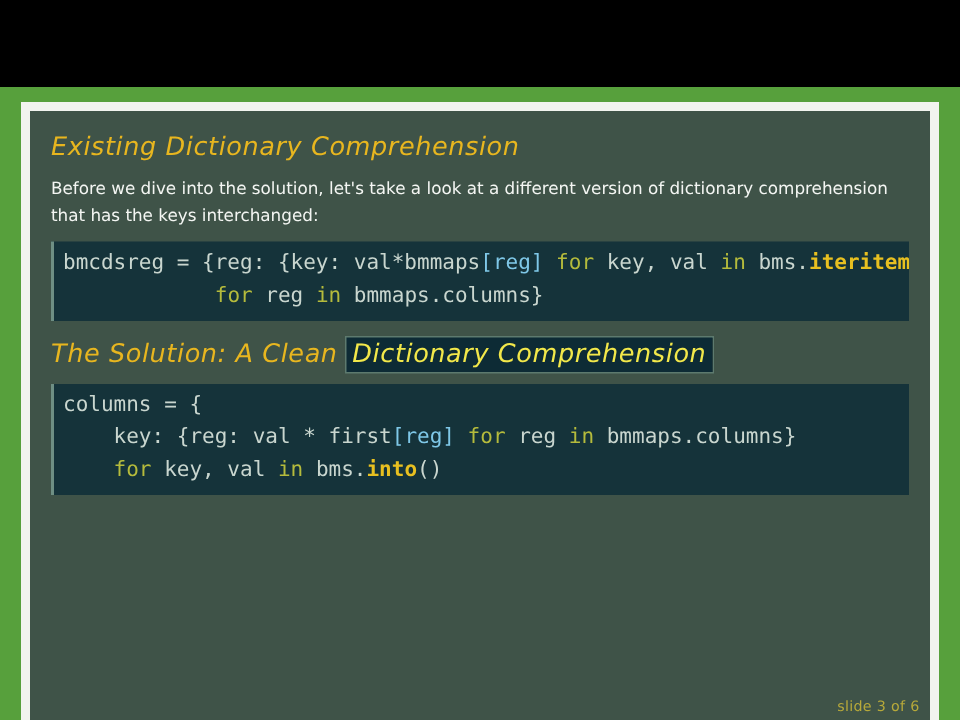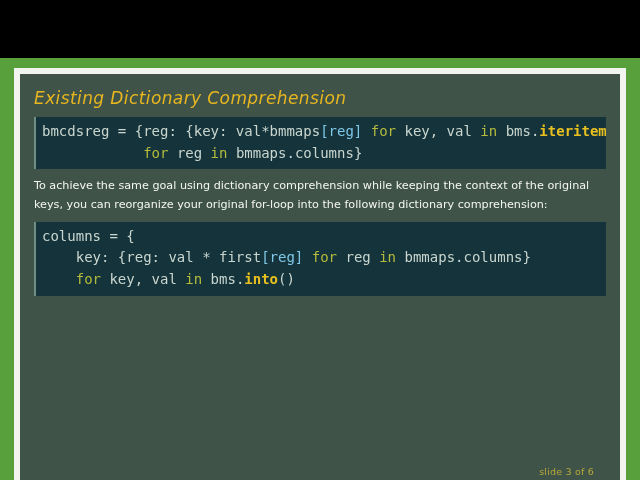--- a/index.html
+++ b/index.html
@@ -97,45 +97,46 @@
     overflow: hidden;
   }
   .code .kw   { color: #b5bb3c; }
   .code .fn   { color: #e8c020; font-weight: bold; }
   .code .br   { color: #7fc8e8; }
   .code .pl   { color: #c9d6cf; }
 
   
   #slide-footer {
     position: absolute;
-    right: 26px;
+    right: 7px;
     bottom: 6px;
     font-family: "DejaVu Sans", sans-serif;
     font-size: 9.5px;
     color: #b7a93a;
     letter-spacing: 0.2px;
   }
 </style>
 </head>
 <body>
 
 <div id="screen">
   <div id="slide-frame">
     <div id="slide-white">
       <div id="slide-body">
 
         <h2 class="heading">Existing Dictionary Comprehension</h2>
 
+        <p class="para">Before we dive into the solution, let's take a look at a different version of dictionary comprehension that has the keys interchanged:</p>
 
         <div class="code"><span class="pl">bmcdsreg = {reg: {key: val*bmmaps</span><span class="br">[reg]</span><span class="kw"> for </span><span class="pl">key, val</span><span class="kw"> in </span><span class="pl">bms.</span><span class="fn">iteritems</span><span class="pl">()}</span>
 <span class="pl">            </span><span class="kw">for </span><span class="pl">reg</span><span class="kw"> in </span><span class="pl">bmmaps.columns}</span></div>
 
 
+        <h2 class="heading second"><span>The Solution: A Clean </span><span class="hl">Dictionary Comprehension</span></h2>
 
-        <p class="para">To achieve the same goal using dictionary comprehension while keeping the context of the original keys, you can reorganize your original for-loop into the following dictionary comprehension:</p>
 
         <div class="code"><span class="pl">columns = {</span>
 <span class="pl">    </span><span class="pl">key: {reg: val * first</span><span class="br">[reg]</span><span class="kw"> for </span><span class="pl">reg</span><span class="kw"> in </span><span class="pl">bmmaps.columns}</span>
 <span class="pl">    </span><span class="kw">for </span><span class="pl">key, val</span><span class="kw"> in </span><span class="pl">bms.</span><span class="fn">into</span><span class="pl">()</span></div>
 
         <div id="slide-footer">slide 3 of 6</div>
 
       </div>
     </div>
   </div>

